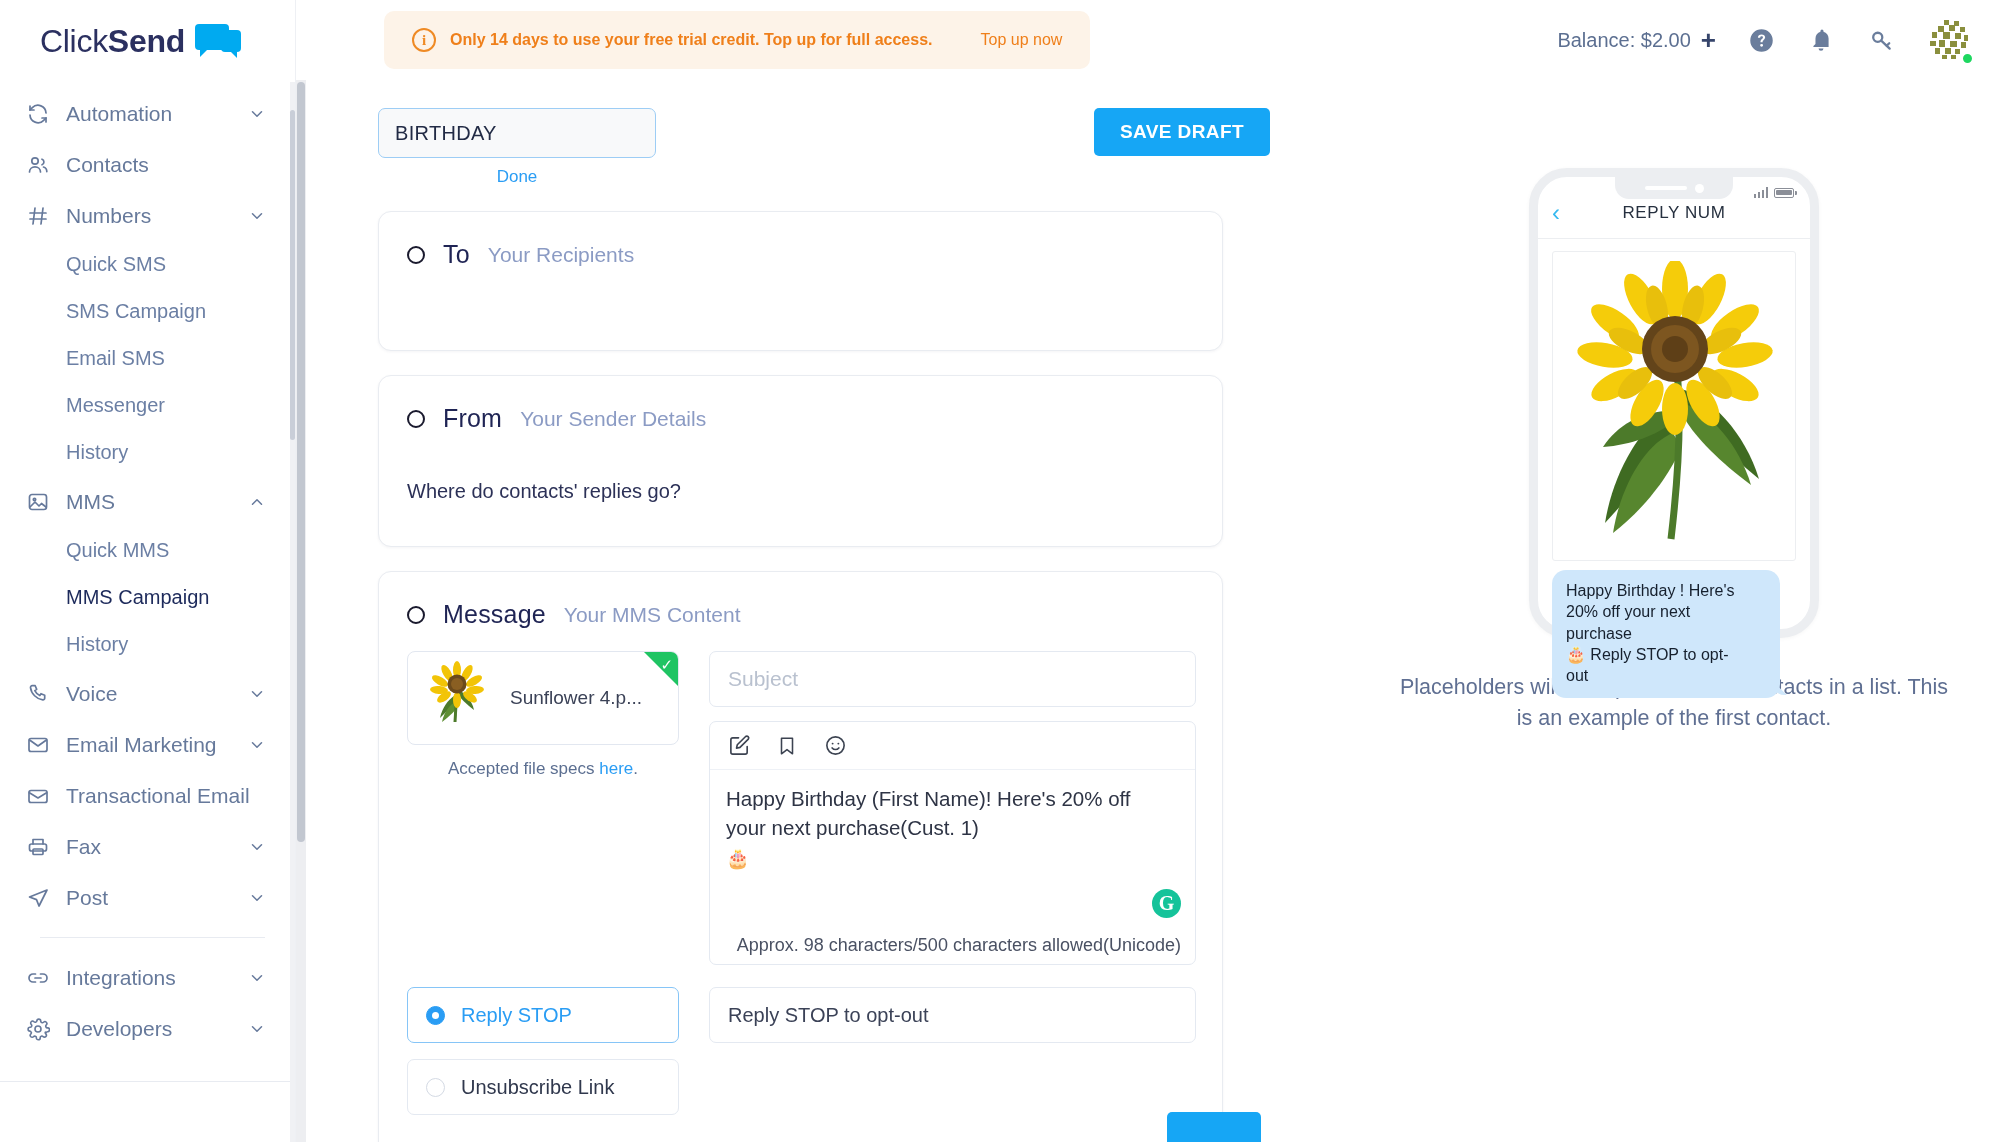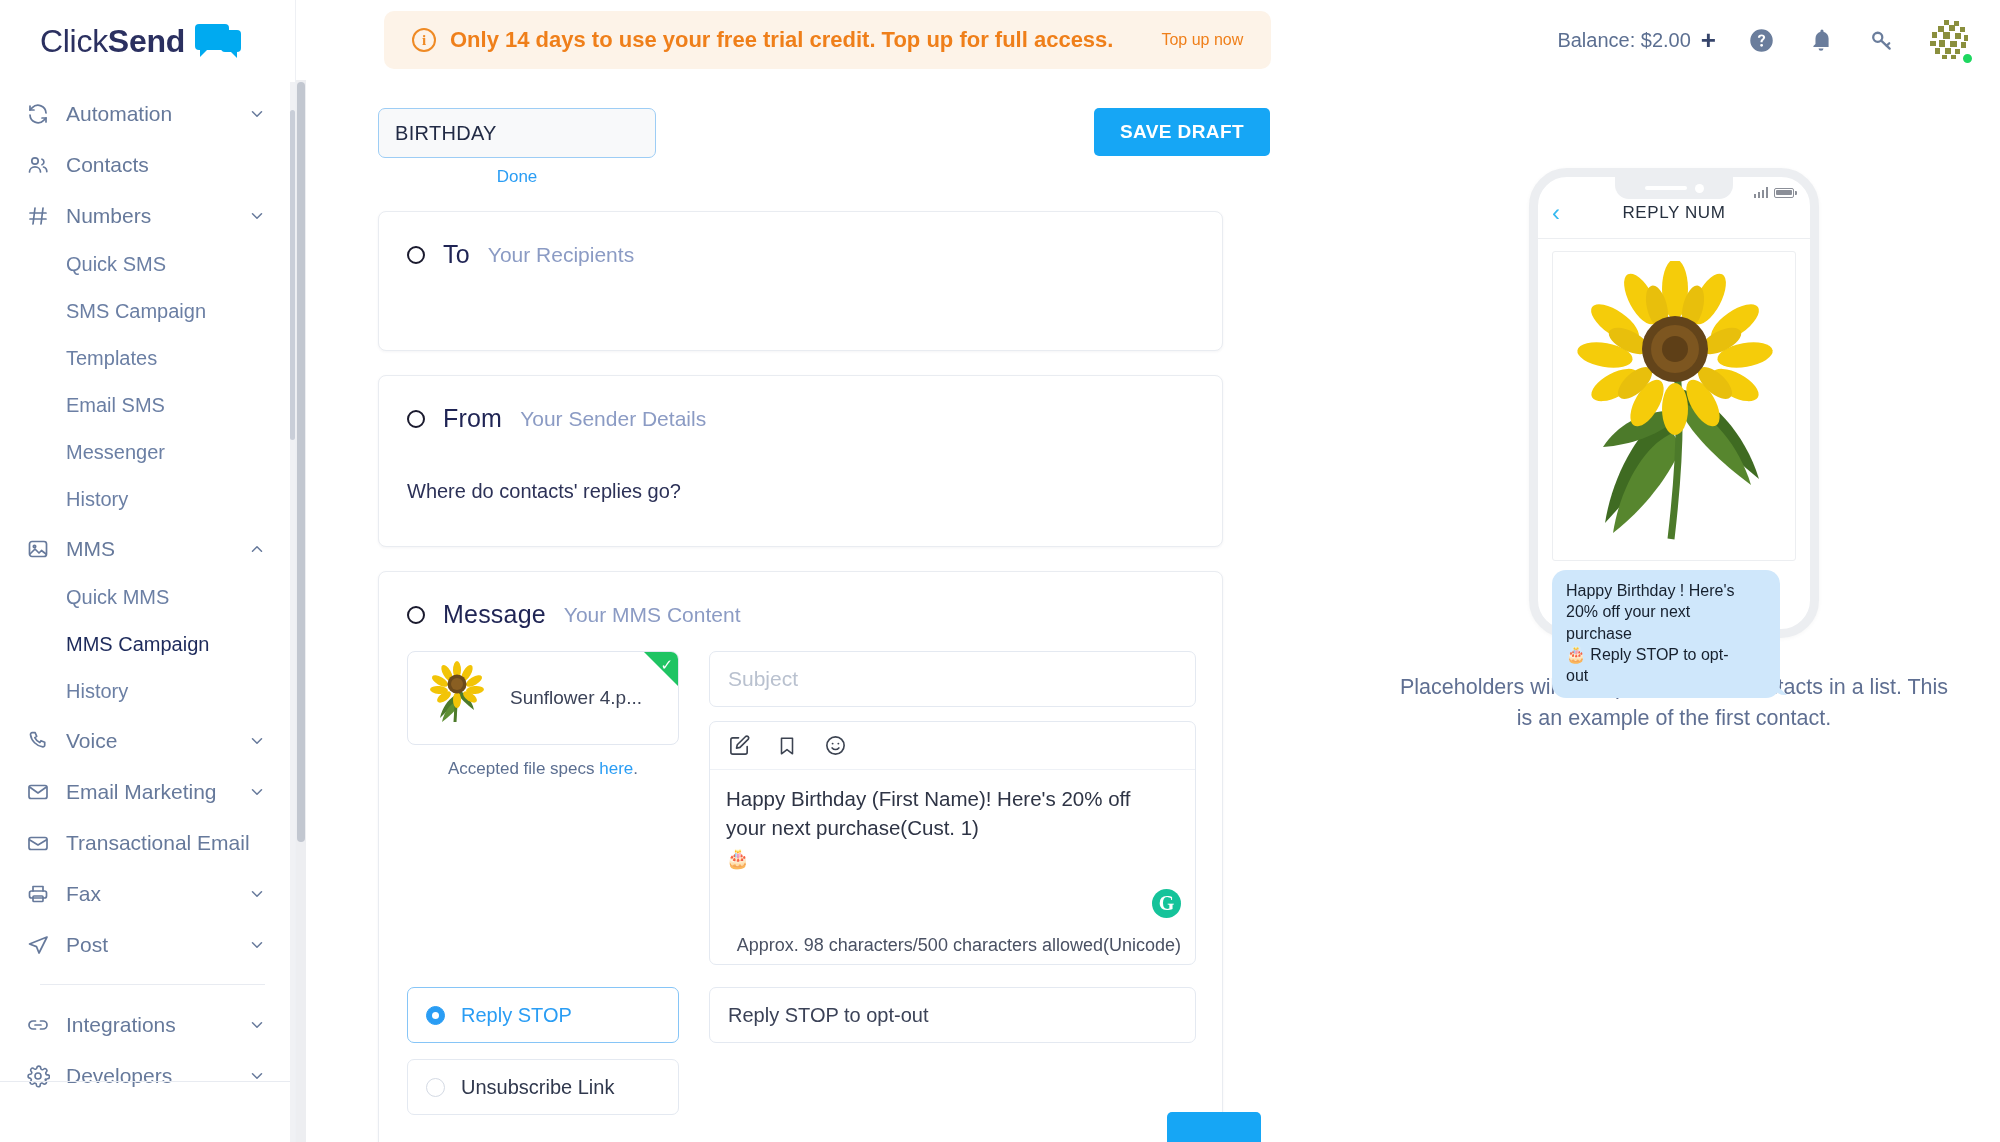--- a/index.html
+++ b/index.html
@@ -123,21 +123,21 @@
     padding: 0 28px;
     gap: 14px;
   }
   .trial-banner .info-ico {
     width: 24px; height: 24px; border: 2px solid #ef8a24; border-radius: 50%;
     color: #ef8a24; font-size: 15px; font-weight: 700;
     display: flex; align-items: center; justify-content: center;
     font-family: "Liberation Serif", serif;
     flex: 0 0 24px;
   }
-  .trial-text { color: #ef7f1a; font-size: 22px; font-weight: 700; white-space: nowrap; }
+  .trial-text { color: #ef7f1a; font-size: 16px; font-weight: 700; white-space: nowrap; }
   .trial-link {
     color: #ef7f1a; font-size: 16px; 
     margin-left: 34px; cursor: pointer; white-space: nowrap;
   }
   .topbar-right {
     margin-left: auto; display: flex; align-items: center; gap: 30px;
   }
   .balance { color: #5c6f91; font-size: 20px; white-space: nowrap; display: flex; align-items: center; gap: 10px; }
   .plus-ico { font-size: 26px; color: #36456b; font-weight: 700; line-height: 1; }
   .ticon { width: 30px; height: 30px; display: flex; align-items: center; justify-content: center; color: #6a7d9c; cursor: pointer; }
@@ -188,21 +188,21 @@
     height: 48px; padding: 0 26px;
     font-size: 19px; font-weight: 700; letter-spacing: 0.4px;
     cursor: pointer;
     font-family: "Liberation Sans", sans-serif;
   }
 
   
   .card {
     background: #fff;
     border: 1px solid #e9ecf1;
-    border-radius: 8px;
+    border-radius: 13px;
     box-shadow: 0 1px 3px rgba(30,40,70,0.05);
     margin-top: 24px;
     width: 845px;
   }
   .card-head {
     display: flex; align-items: center; gap: 18px;
     padding: 28px 0 0 28px;
   }
   .step-dot {
     width: 18px; height: 18px; border-radius: 50%;
@@ -437,23 +437,20 @@
               <polyline points="6 9 12 15 18 9"></polyline>
             </svg>
         </span>
       </div>
 
       <div class="sub-item">
           <span>Quick SMS</span>
         </div>
       <div class="sub-item">
           <span>SMS Campaign</span>
-        </div>
-      <div class="sub-item">
-          <span>Templates</span>
         </div>
       <div class="sub-item">
           <span>Email SMS</span>
         </div>
       <div class="sub-item">
           <span>Messenger</span>
         </div>
       <div class="sub-item">
           <span>History</span>
         </div>

